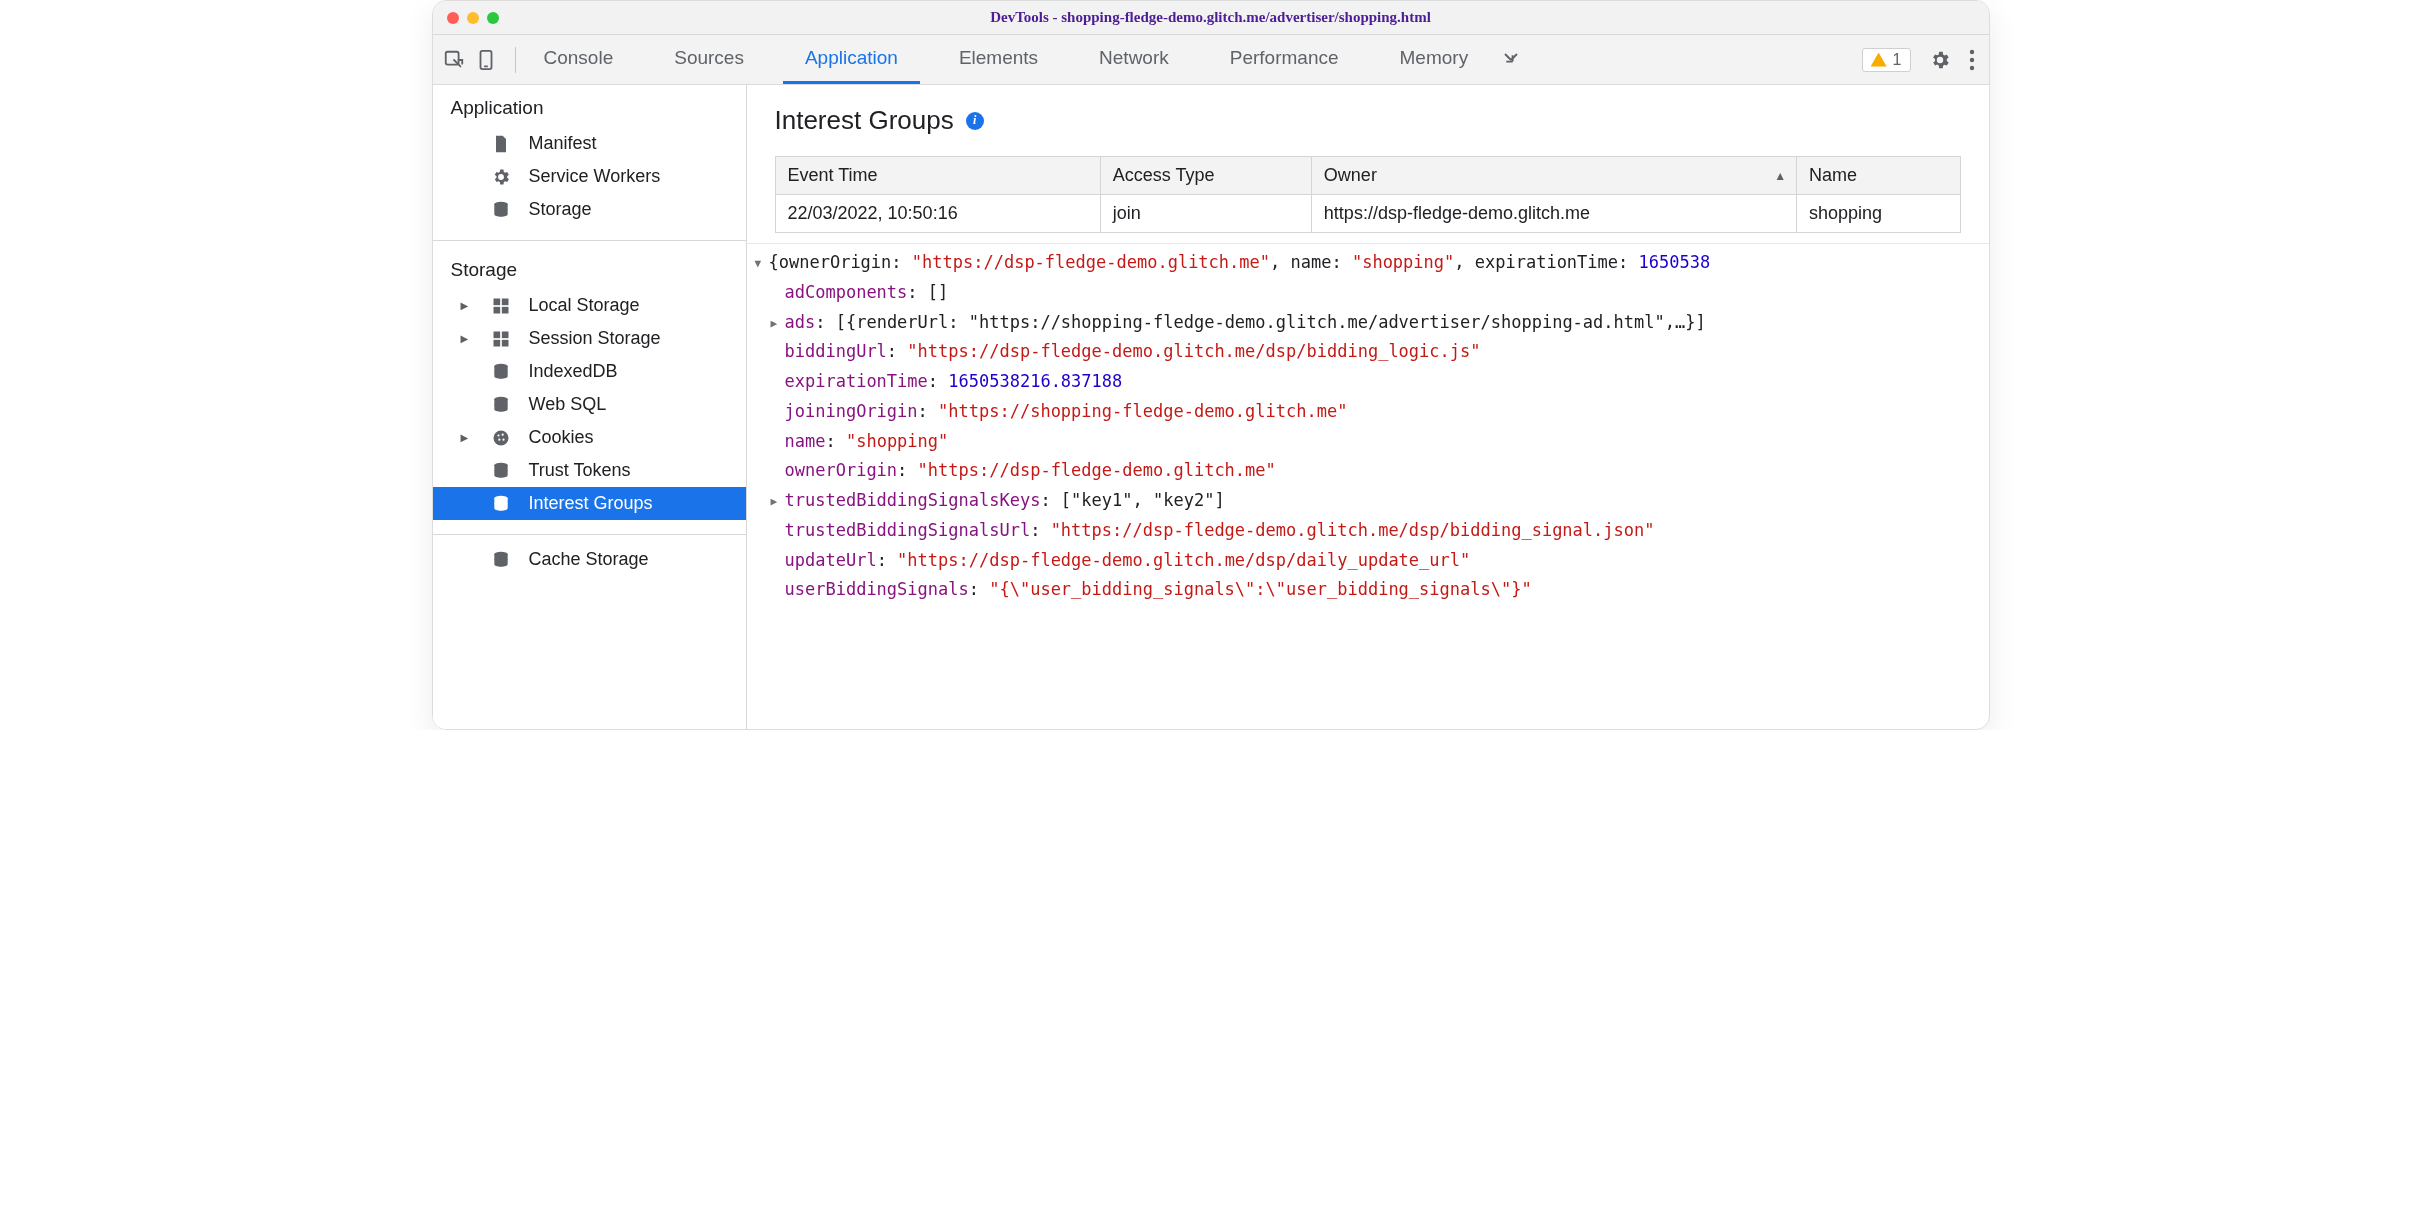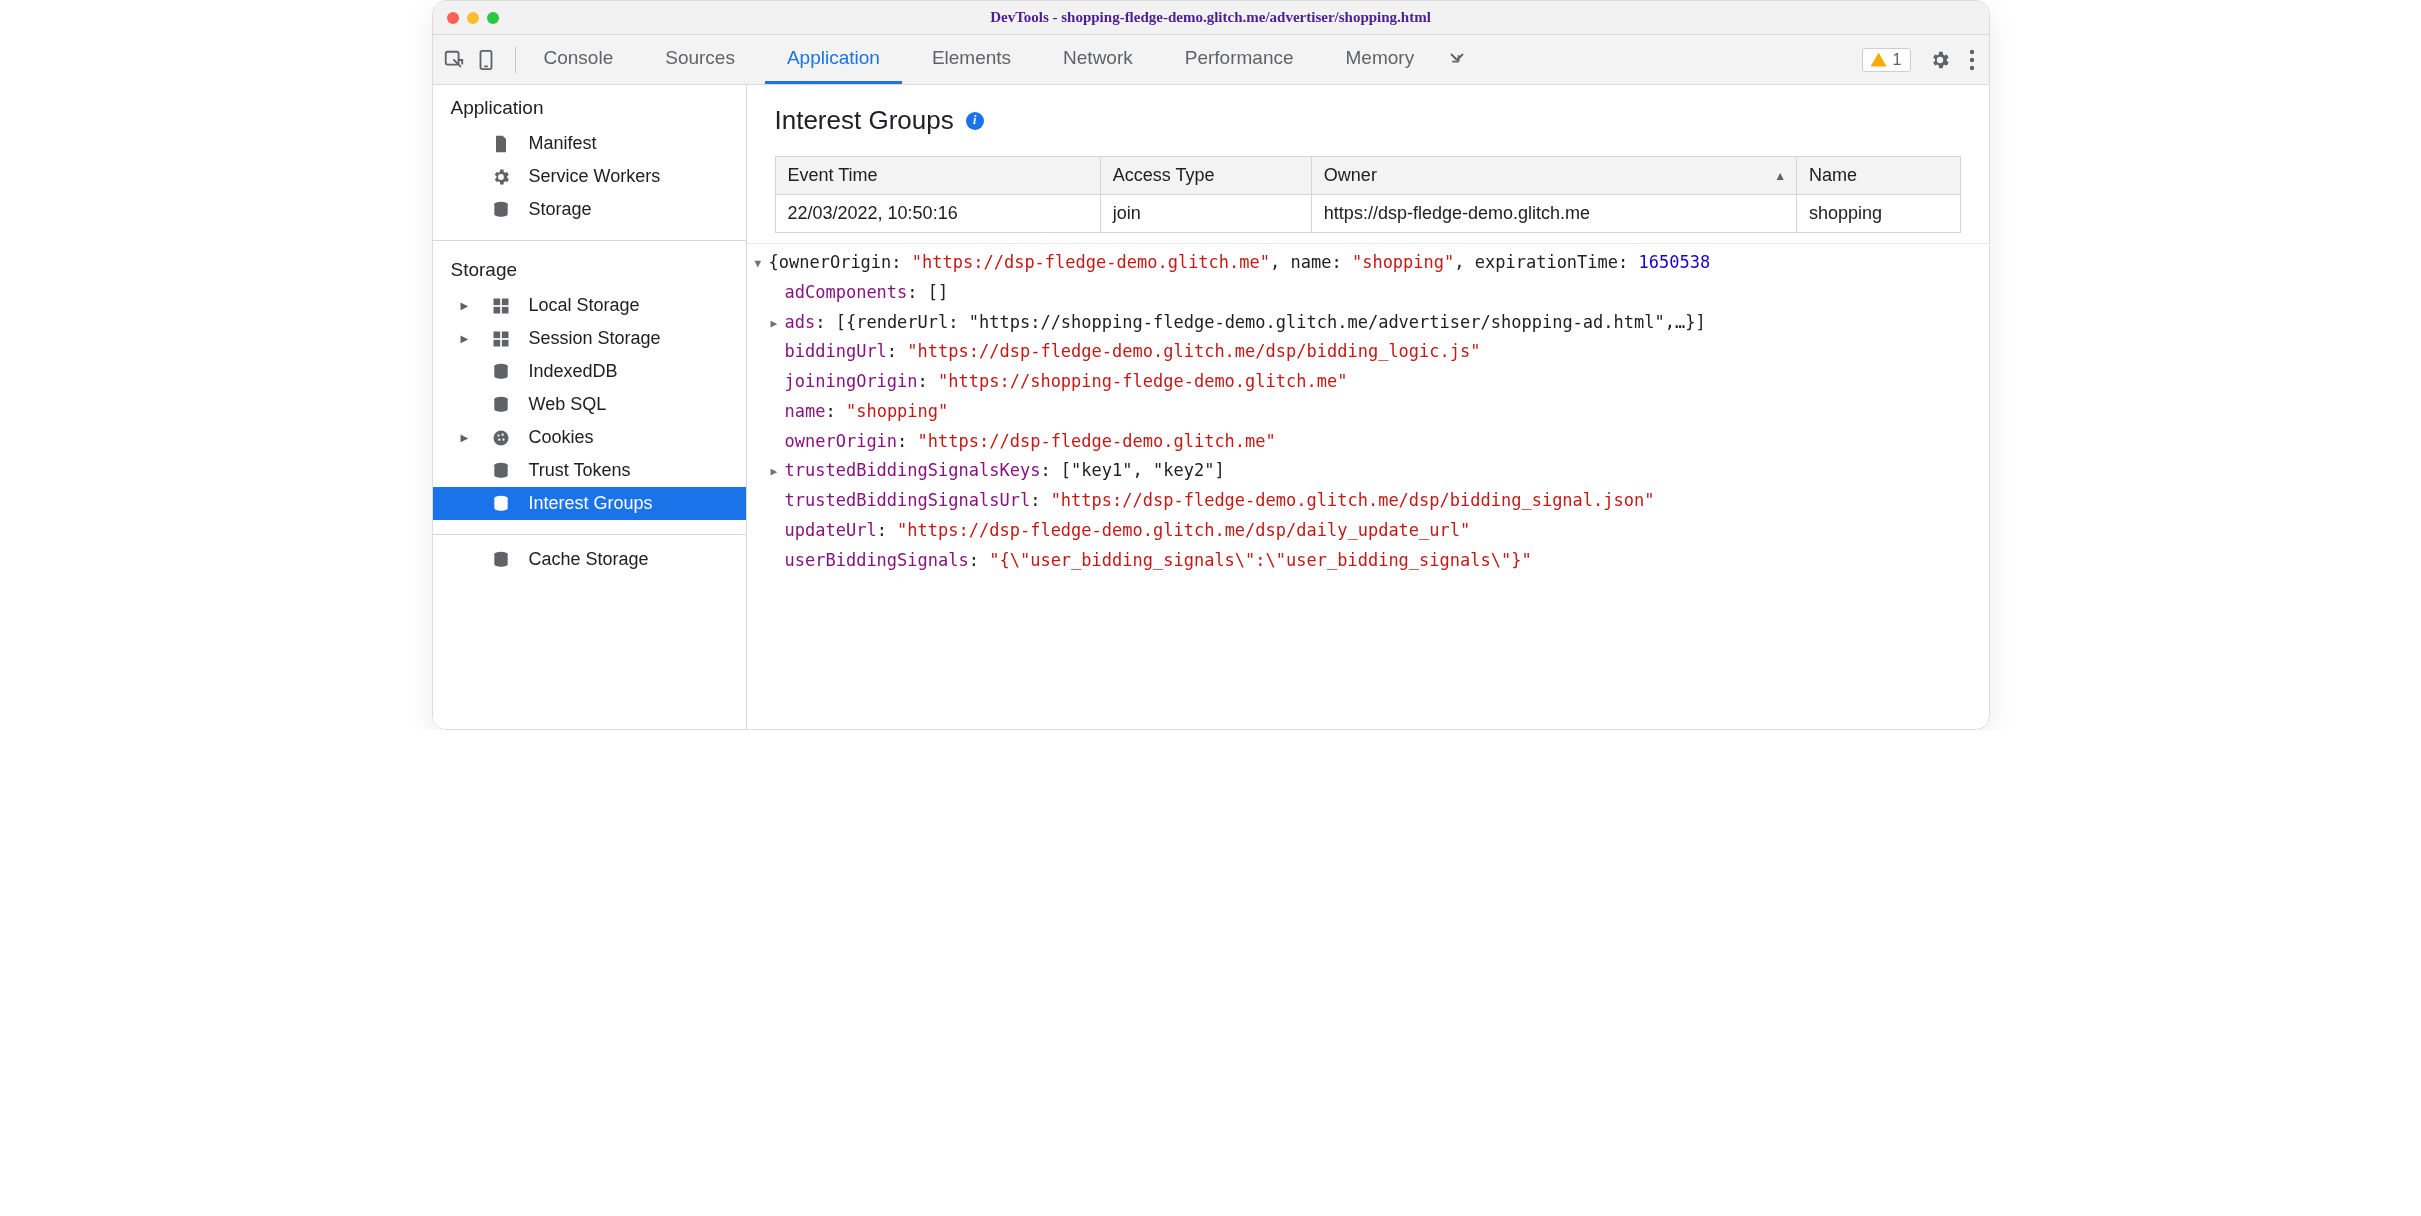--- a/index.html
+++ b/index.html
@@ -36,21 +36,21 @@
   .toolbar {
     height: 50px;
     background: #f3f3f3;
     border-bottom: 1px solid #dcdcdc;
     display: flex;
     align-items: stretch;
     padding: 0 8px 0 10px;
   }
   .toolbar .left-icons { display: flex; align-items: center; gap: 10px; padding-right: 12px; }
   .divider { width: 1px; height: 26px; background: #c6c6c6; margin: 0 6px; align-self: center; }
-  .tabs { display: flex; align-items: stretch; gap: 8px; }
+  .tabs { display: flex; align-items: stretch; gap: 17px; }
   .tab {
     padding: 0 22px;
     display: flex;
     align-items: center;
     font-size: 19px;
     color: #5f6368;
     border-bottom: 3px solid transparent;
     cursor: pointer;
   }
   .tab.active { color: #1a73e8; border-bottom-color: #1a73e8; font-weight: 500; }
@@ -360,20 +360,21 @@
               <td>shopping</td>
             </tr>
           </tbody>
       </table>
 
       <div class="tree" id="tree">
           <div class="row"><span class="caret">▼</span><span class="p">{ownerOrigin: </span><span class="s">"https://dsp-fledge-demo.glitch.me"</span><span class="p">, name: </span><span class="s">"shopping"</span><span class="p">, expirationTime: </span><span class="n">1650538</span></div>
           <div class="row ind1"><span class="k">adComponents</span><span class="p">: </span><span class="p">[]</span></div>
           <div class="row ind1c"><span class="caret">▶</span><span class="k">ads</span><span class="p">: </span><span class="p">[{renderUrl: "https://shopping-fledge-demo.glitch.me/advertiser/shopping-ad.html",…}]</span></div>
           <div class="row ind1"><span class="k">biddingUrl</span><span class="p">: </span><span class="s">"https://dsp-fledge-demo.glitch.me/dsp/bidding_logic.js"</span></div>
+          <div class="row ind1"><span class="k">expirationTime</span><span class="p">: </span><span class="n">1650538216.837188</span></div>
           <div class="row ind1"><span class="k">joiningOrigin</span><span class="p">: </span><span class="s">"https://shopping-fledge-demo.glitch.me"</span></div>
           <div class="row ind1"><span class="k">name</span><span class="p">: </span><span class="s">"shopping"</span></div>
           <div class="row ind1"><span class="k">ownerOrigin</span><span class="p">: </span><span class="s">"https://dsp-fledge-demo.glitch.me"</span></div>
           <div class="row ind1c"><span class="caret">▶</span><span class="k">trustedBiddingSignalsKeys</span><span class="p">: </span><span class="p">["key1", "key2"]</span></div>
           <div class="row ind1"><span class="k">trustedBiddingSignalsUrl</span><span class="p">: </span><span class="s">"https://dsp-fledge-demo.glitch.me/dsp/bidding_signal.json"</span></div>
           <div class="row ind1"><span class="k">updateUrl</span><span class="p">: </span><span class="s">"https://dsp-fledge-demo.glitch.me/dsp/daily_update_url"</span></div>
           <div class="row ind1"><span class="k">userBiddingSignals</span><span class="p">: </span><span class="s">"{\"user_bidding_signals\":\"user_bidding_signals\"}"</span></div>
         </div>
     </div>
   </div>

